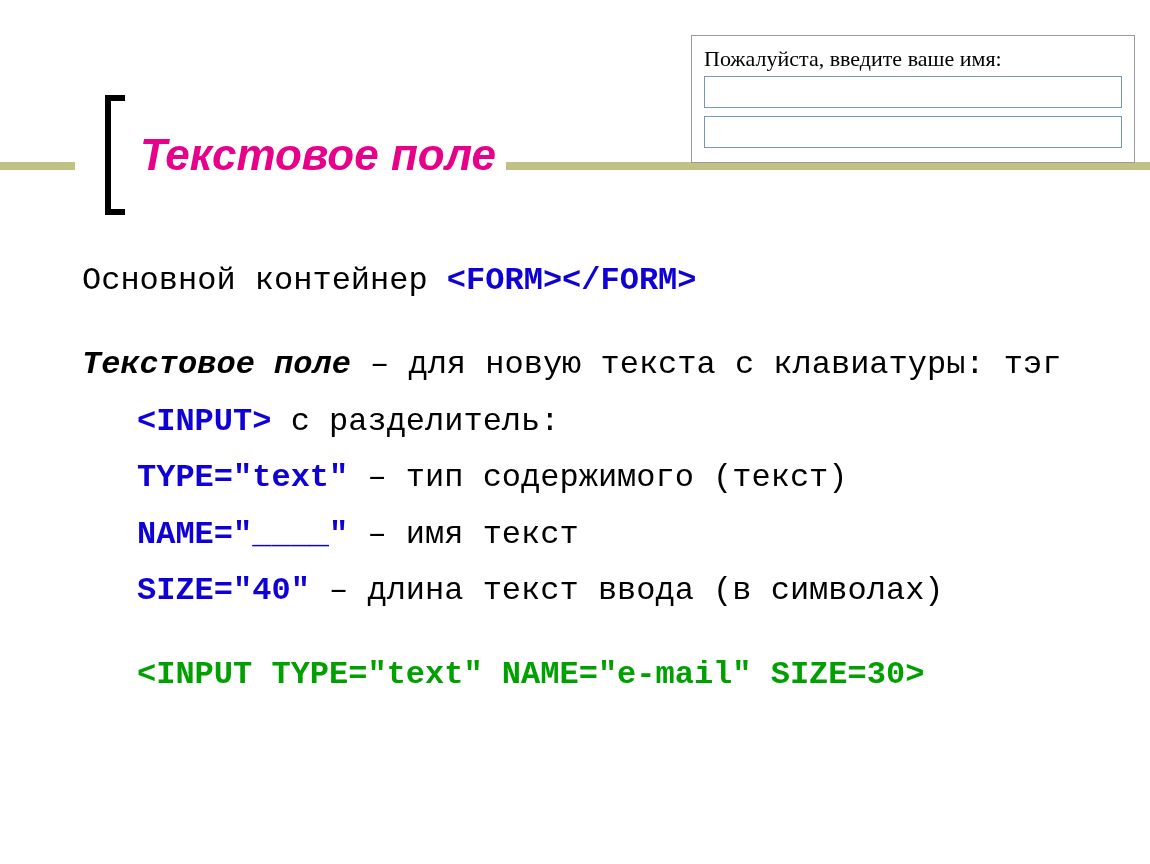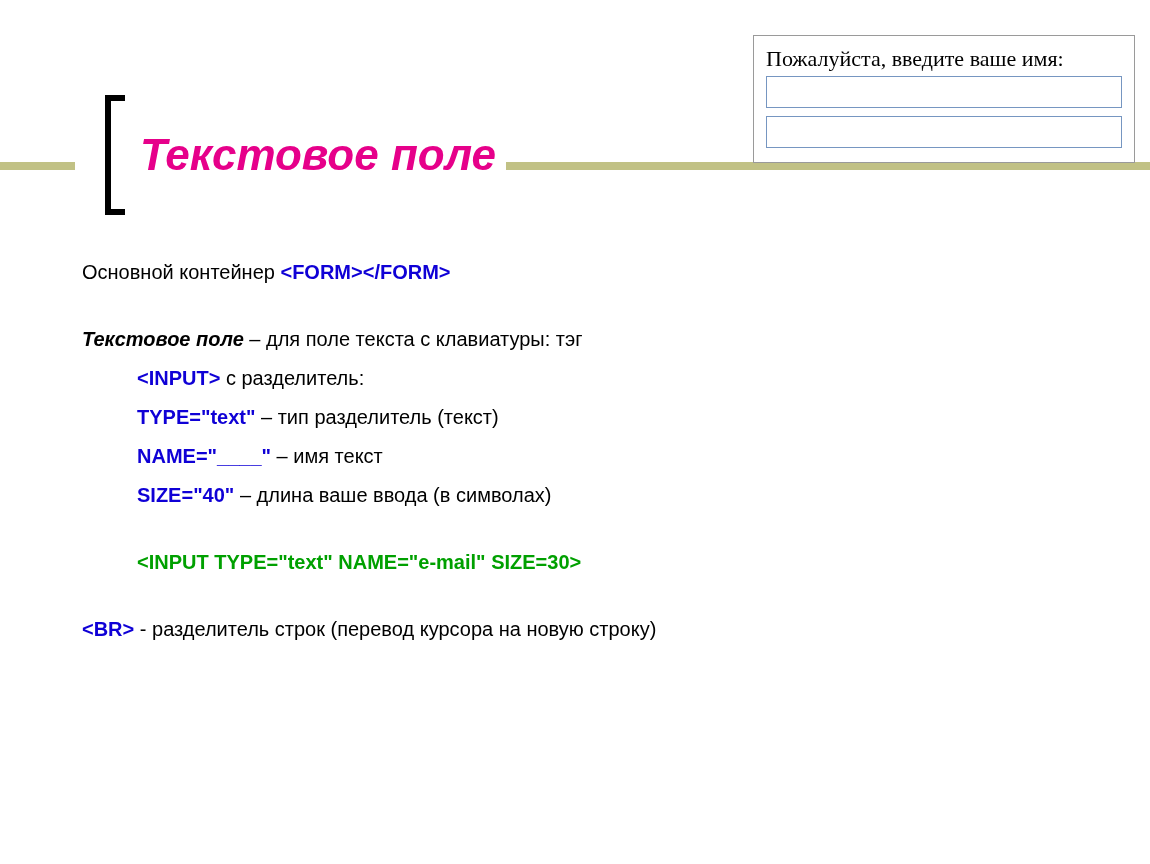--- a/index.html
+++ b/index.html
@@ -64,44 +64,45 @@
     font-size: 44px;
     font-style: italic;
     font-weight: bold;
     color: #e6008a;
     white-space: nowrap;
   }
   .form-box {
     position: absolute;
     right: 15px;
     top: 35px;
-    width: 382px;
+    width: 444px;
     border: 1px solid #9a9a9a;
     background: #ffffff;
     padding: 10px 12px 14px 12px;
     font-family: "Times New Roman", serif;
     font-size: 22px;
     color: #000;
   }
   .form-box .field-input {
     width: 100%;
     height: 32px;
     border: 1px solid #7696c1;
     background: #fff;
     margin-top: 4px;
     margin-bottom: 8px;
   }
   .content {
     position: absolute;
     left: 82px;
     top: 258px;
     right: 60px;
-    font-size: 20px;
+    font-size: 32px;
     color: #000;
     line-height: 1.45;
+    font-family: Liberation Mono, monospace;
   }
   .content p { margin-bottom: 10px; }
   .blue { color: #0f00d6; font-weight: bold; }
   .green { color: #00a000; font-weight: bold; }
   .bi { font-weight: bold; font-style: italic; }
   .indent1 { padding-left: 55px; }
   .indent2 { padding-left: 55px; }
   .gap { height: 28px; }
 </style>
 </head>
@@ -124,40 +125,37 @@
 
 <div class="content">
 
   <p>
     <span>Основной контейнер </span><span class="blue">&lt;FORM&gt;&lt;/FORM&gt;</span>
   </p>
 
   <div class="gap"></div>
 
   <p>
-    <span class="bi">Текстовое поле</span><span> – для поле текста с клавиатуры: тэг </span>
+    <span class="bi">Текстовое поле</span><span> – для новую текста с клавиатуры: тэг </span>
   </p>
   <p class="indent1">
     <span class="blue">&lt;INPUT&gt;</span><span> с разделитель:</span>
   </p>
   <p class="indent2">
-    <span class="blue">TYPE="text"</span><span> – тип разделитель (текст)</span>
+    <span class="blue">TYPE="text"</span><span> – тип содержимого (текст)</span>
   </p>
   <p class="indent2">
     <span class="blue">NAME="____"</span><span> – имя текст</span>
   </p>
   <p class="indent2">
-    <span class="blue">SIZE="40"</span><span> – длина ваше ввода (в символах)</span>
+    <span class="blue">SIZE="40"</span><span> – длина текст ввода (в символах)</span>
   </p>
 
   <div class="gap"></div>
 
   <p class="indent2">
     <span class="green">&lt;INPUT   TYPE="text"   NAME="e-mail"   SIZE=30&gt;</span>
   </p>
 
   <div class="gap"></div>
 
-  <p>
-    <span class="blue">&lt;BR&gt;</span><span> - разделитель строк (перевод курсора на новую строку)</span>
-  </p>
 
 </div>
 
 </body></html>

